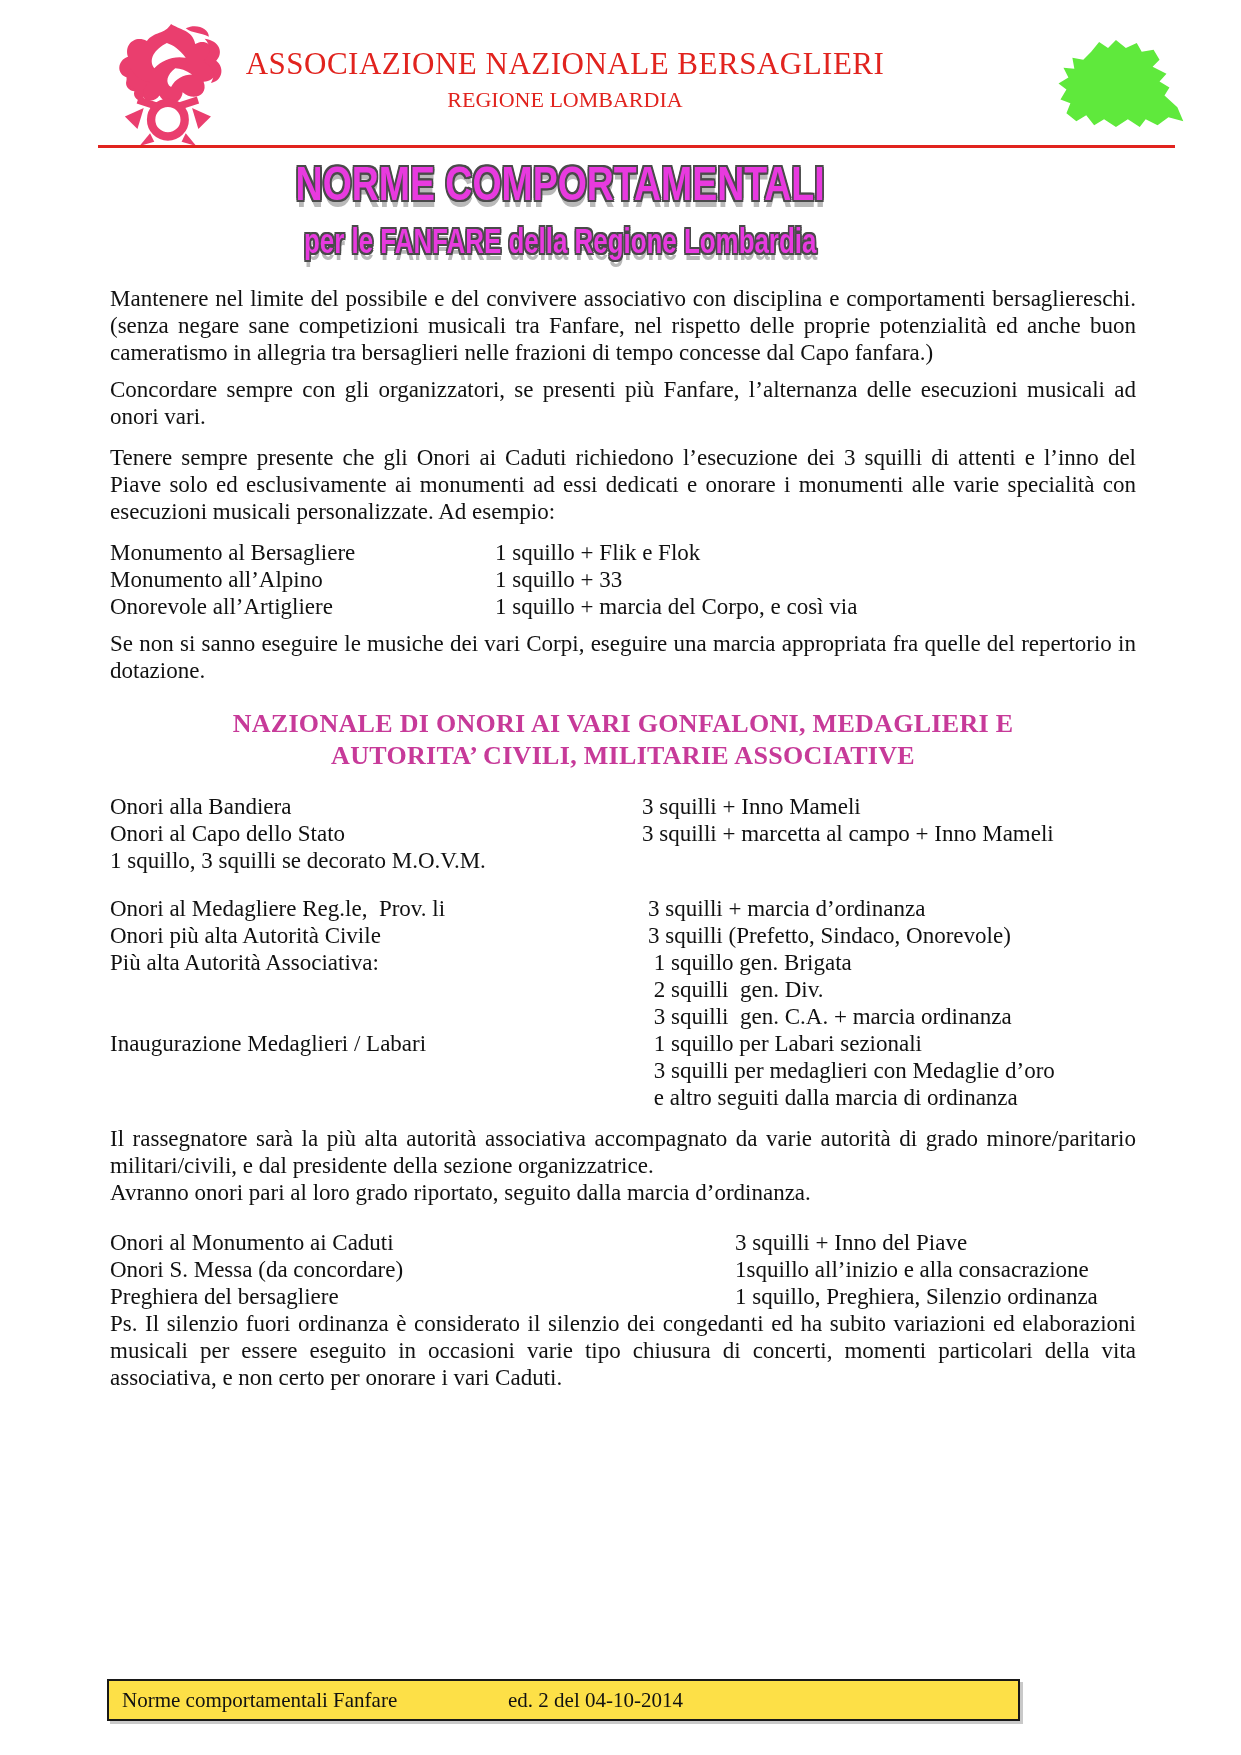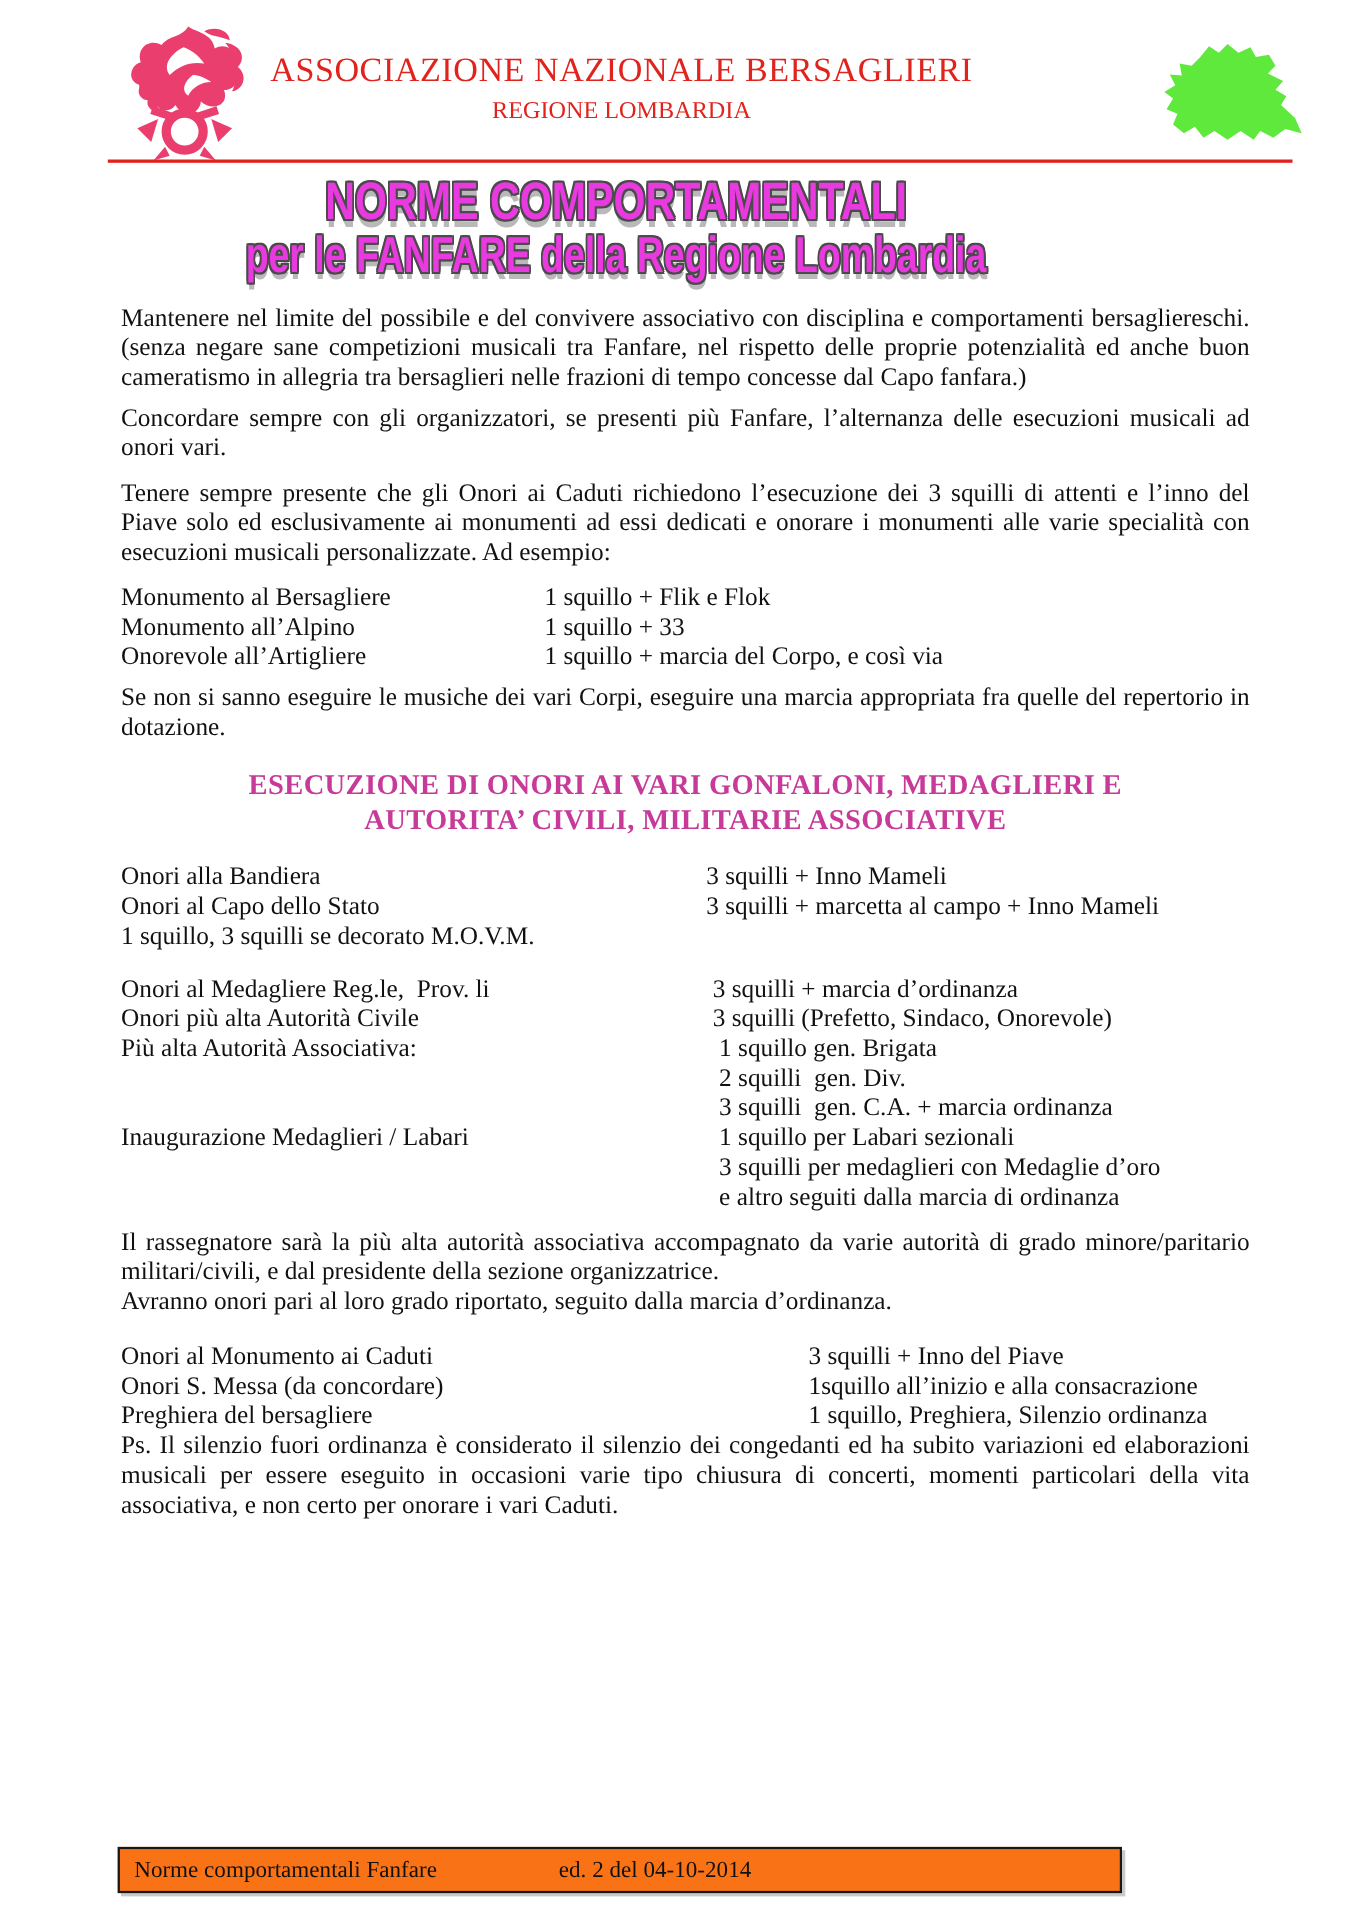--- a/index.html
+++ b/index.html
@@ -12,21 +12,21 @@
   .logo{position:absolute;left:112px;top:22px;width:116px;height:126px;}
   .org{position:absolute;left:235px;top:46px;width:660px;text-align:center;}
   .org-name{font-size:31px;letter-spacing:.5px;color:var(--red,#e1231e);white-space:nowrap;}
   .org-region{font-size:22px;margin-top:5px;color:var(--red,#e1231e);}
   .map{position:absolute;left:1036px;top:36px;width:150px;height:104px;}
   .rule{position:absolute;left:98px;top:145px;width:1077px;height:3px;background:var(--red,#e1231e);}
   
   .titles{margin-top:12px;width:1120px;text-align:center;
     font-family:"Liberation Sans", sans-serif;font-weight:bold;color:var(--magenta,#e83adf);}
   .t1{font-size:48px;line-height:44px;}
-  .t2{font-size:46px;line-height:44px;margin-top:3px;}
+  .t2{font-size:35px;line-height:44px;margin-top:13px;}
   .squeeze{display:inline-block;transform-origin:50% 50%;
     text-shadow:
       -2px -2px 0 #4a4a4a, 2px -2px 0 #4a4a4a, -2px 2px 0 #4a4a4a, 2px 2px 0 #4a4a4a,
       -2px 0 0 #4a4a4a, 2px 0 0 #4a4a4a, 0 -2px 0 #4a4a4a, 0 2px 0 #4a4a4a,
       1px 7px 0 #b9b9b9;}
   .t1 .squeeze{transform:scaleX(.78);}
   .t2 .squeeze{transform:scaleX(.74);}
   
   .content{padding:0 105px 0 110px;font-size:23px;line-height:27px;}
   .content p{margin:0;text-align:justify;}
@@ -44,21 +44,21 @@
   .row{display:flex;line-height:27px;}
   .lbl{white-space:pre;flex:0 0 auto;}
   .val{white-space:pre;}
   .cols-a .lbl{width:385px;}
   .cols-b .lbl{width:532px;}
   .cols-c .lbl{width:538px;}
   .cols-d .lbl{width:625px;}
   
   .footbox{
     position:absolute;left:107px;top:1679px;width:909px;height:38px;
-    border:2px solid #181818;background:#f97316;box-shadow:3px 3px 0 #c9c9c9;}
+    border:2px solid #181818;background:#fde047;box-shadow:3px 3px 0 #c9c9c9;}
   .footbox .flabel{position:absolute;left:13px;top:50%;transform:translateY(-50%);font-size:21px;}
   .footbox .fed{position:absolute;left:399px;top:50%;transform:translateY(-50%);font-size:21px;}
 </style>
 </head>
 <body>
 
 <div class="page">
 
   <div class="hdr">
     <svg class="logo" viewBox="0 0 110 120" aria-hidden="true">
@@ -115,21 +115,21 @@
         </div>
       <div class="row">
           <span class="lbl">Onorevole all’Artigliere</span>
           <span class="val">1 squillo + marcia del Corpo, e così via</span>
         </div>
     </div>
 
     <p class="gap-s">Se non si sanno eseguire le musiche dei vari Corpi, eseguire una marcia appropriata fra quelle del repertorio in dotazione.</p>
 
     <h2 class="sec">
-      <span>ESECUZIONE DI ONORI AI VARI GONFALONI, MEDAGLIERI E</span><br>
+      <span>NAZIONALE DI ONORI AI VARI GONFALONI, MEDAGLIERI E</span><br>
       <span>AUTORITA’ CIVILI, MILITARIE ASSOCIATIVE</span>
     </h2>
 
     <div class="tbl cols-b gap-l">
       <div class="row">
           <span class="lbl">Onori alla Bandiera</span>
           <span class="val">3 squilli + Inno Mameli</span>
         </div>
       <div class="row">
           <span class="lbl">Onori al Capo dello Stato</span>

